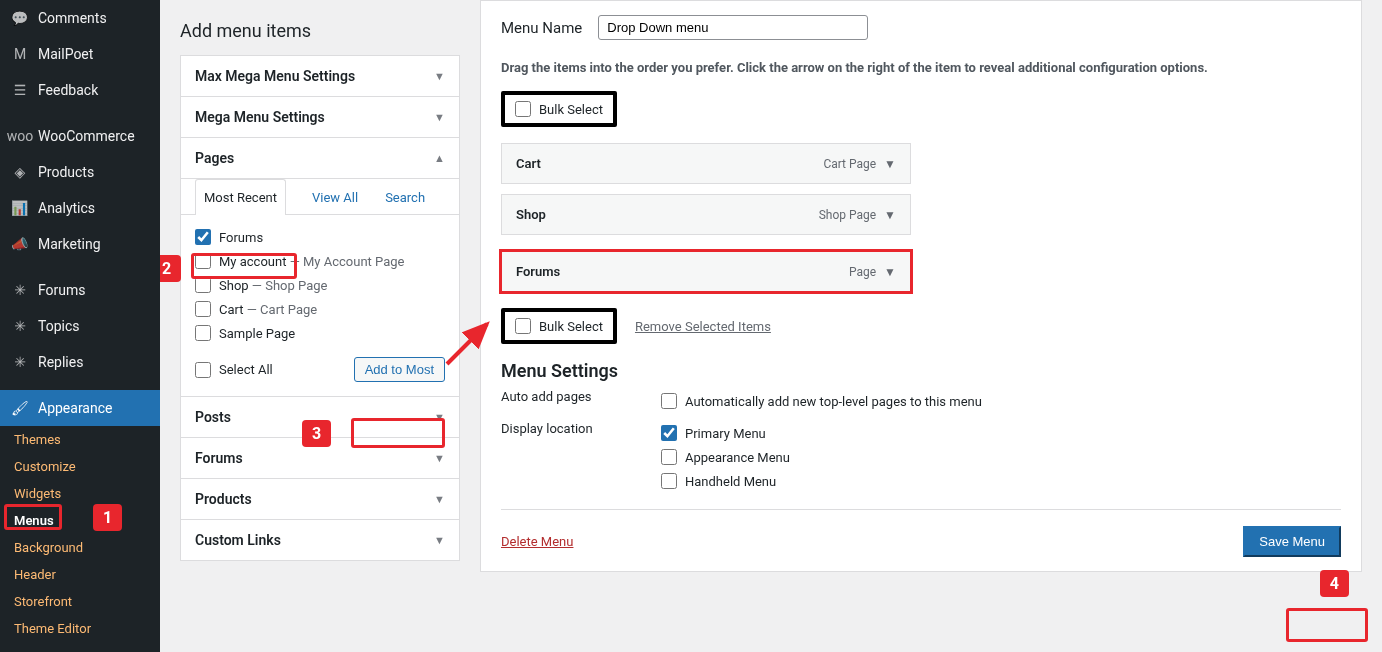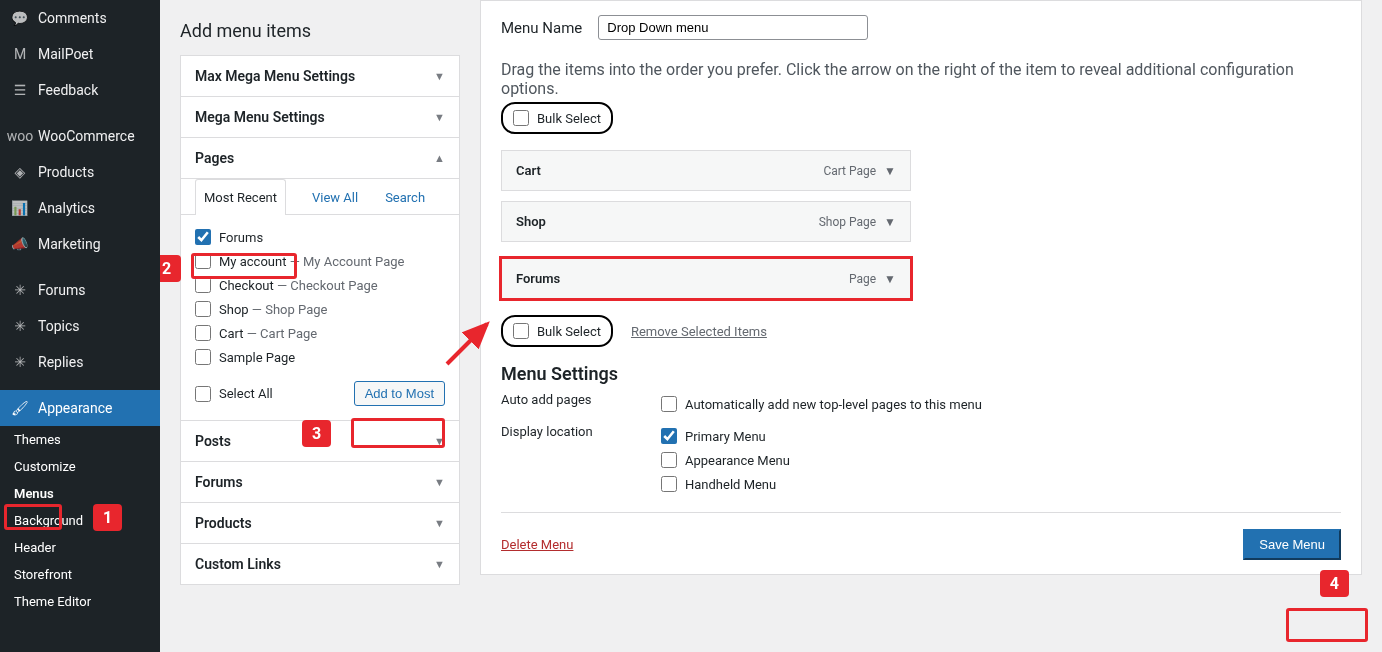--- a/index.html
+++ b/index.html
@@ -2,21 +2,21 @@
 <html><head>
 <meta charset="utf-8">
 <style>
 * { box-sizing: border-box; margin: 0; padding: 0; }
 body { font-family: -apple-system, BlinkMacSystemFont, "Segoe UI", Roboto, sans-serif; font-size: 13px; color: #1d2327; background: #f0f0f1; width: 1382px; height: 652px; overflow: hidden; display: flex; }
 .sidebar { width: 160px; background: #1d2327; color: #f0f0f1; flex-shrink: 0; height: 100%; overflow: hidden; }
 .sidebar-item { display: flex; align-items: center; padding: 8px 10px; color: #f0f0f1; cursor: pointer; font-size: 14px; }
 .sidebar-item.active { background: #2271b1; color: #fff; font-weight: 400; }
 .sidebar-item .icon { width: 20px; height: 20px; margin-right: 8px; display: flex; align-items: center; justify-content: center; opacity: 0.7; }
 .sidebar-item.active .icon { opacity: 1; }
-.sidebar-sub { padding: 6px 10px 6px 14px; color: #ffffff; cursor: pointer; font-size: 13px; }
+.sidebar-sub { padding: 6px 10px 6px 14px; color: #fdba74; cursor: pointer; font-size: 13px; }
 .sidebar-sub.active { color: #fff; font-weight: 600; }
 .content { flex: 1; padding: 0; overflow: auto; }
 .columns { display: flex; gap: 20px; padding: 0 20px 20px 20px; }
 .col-left { width: 280px; flex-shrink: 0; }
 .col-right { flex: 1; }
 h2 { font-size: 18px; font-weight: 400; margin: 20px 0 14px 0; color: #1d2327; }
 .panel { background: #fff; border: 1px solid #dcdcde; margin-bottom: 0; }
 .panel-head { padding: 12px 14px; font-weight: 600; font-size: 14px; display: flex; align-items: center; justify-content: space-between; cursor: pointer; border-top: 1px solid #dcdcde; }
 .panel:first-child .panel-head, .panel-head:first-child { border-top: none; }
 .panel-body { padding: 14px; border-top: 1px solid #dcdcde; }
@@ -26,22 +26,22 @@
 .check-row { display: flex; align-items: center; gap: 8px; padding: 4px 0; font-size: 13px; }
 .check-row input[type=checkbox] { width: 16px; height: 16px; }
 .sub-text { color: #646970; }
 .btn { border: 1px solid #2271b1; color: #2271b1; background: #f6f7f7; padding: 4px 10px; border-radius: 3px; cursor: pointer; font-size: 13px; }
 .btn-primary { background: #2271b1; color: #fff; border-color: #2271b1; padding: 6px 14px; font-size: 13px; }
 .select-all { display: flex; align-items: center; justify-content: space-between; padding-top: 12px; }
 .menu-box { background: #fff; border: 1px solid #dcdcde; padding: 14px 20px; }
 .menu-name-row { display: flex; align-items: center; gap: 16px; margin-bottom: 20px; }
 .menu-name-row label { font-size: 15px; }
 .menu-name-row input { border: 1px solid #8c8f94; padding: 4px 8px; width: 270px; font-size: 13px; border-radius: 3px; }
-.instr { color: #50575e; margin-bottom: 4px; font-size: 16px; }
-.bulk-btn { border: 2px solid #000000; padding: 6px 10px; display: inline-flex; align-items: center; gap: 8px; border-radius: 14px; background: #fff; margin-bottom: 16px; cursor: pointer; }
+.instr { color: #50575e; margin-bottom: 16px; font-size: 13px; font-weight: bold; }
+.bulk-btn { border: 4px solid #000000; padding: 6px 10px; display: inline-flex; align-items: center; gap: 8px; border-radius: 2px; background: #fff; margin-bottom: 16px; cursor: pointer; }
 .bulk-btn input { width: 16px; height: 16px; }
 .menu-item { background: #f6f7f7; border: 1px solid #dcdcde; padding: 12px 14px; display: flex; align-items: center; justify-content: space-between; width: 410px; margin-bottom: 10px; cursor: move; }
 .menu-item-title { font-weight: 600; font-size: 13px; }
 .menu-item-type { color: #646970; font-size: 12px; display: flex; align-items: center; gap: 8px; }
 .menu-settings-row { display: flex; align-items: flex-start; gap: 40px; font-size: 13px; margin: 8px 0; }
 .menu-settings-label { width: 120px; color: #1d2327; }
 .action-link { color: #b32d2e; text-decoration: underline; cursor: pointer; font-size: 13px; }
 .action-link-gray { color: #646970; text-decoration: underline; cursor: pointer; font-size: 13px; }
 .bottom-row { display: flex; justify-content: space-between; align-items: center; border-top: 1px solid #dcdcde; padding-top: 16px; margin-top: 16px; }
 .caret { color: #787c82; font-size: 11px; }
@@ -98,20 +98,21 @@
         <span>Replies</span>
       </div>
       <div class="sidebar-item active" style="margin-top: 10px;">
         <span class="icon">🖌</span>
         <span>Appearance</span>
       </div>
     </div>
   <div id="sidebar-sub">
       <div class="sidebar-sub">Themes</div>
       <div class="sidebar-sub">Customize</div>
+      <div class="sidebar-sub">Widgets</div>
       <div class="sidebar-sub active">Menus</div>
       <div class="sidebar-sub">Background</div>
       <div class="sidebar-sub">Header</div>
       <div class="sidebar-sub">Storefront</div>
       <div class="sidebar-sub">Theme Editor</div>
     </div>
 </div>
 
 <div class="content" style="position:relative;">
 
@@ -139,24 +140,20 @@
             <div class="tab">Search</div>
           </div>
           <div id="pages-list" style="position:relative;">
               <label class="check-row">
                 <input type="checkbox" checked="" class="highlight-checked" style="">
                 <span>Forums<span class="sub-text"></span></span>
               </label>
               <label class="check-row">
                 <input type="checkbox" class="highlight-checked" style="">
                 <span>My account<span class="sub-text"> — My Account Page</span></span>
-              </label>
-              <label class="check-row">
-                <input type="checkbox" class="highlight-checked" style="">
-                <span>Checkout<span class="sub-text"> — Checkout Page</span></span>
               </label>
               <label class="check-row">
                 <input type="checkbox" class="highlight-checked" style="">
                 <span>Shop<span class="sub-text"> — Shop Page</span></span>
               </label>
               <label class="check-row">
                 <input type="checkbox" class="highlight-checked" style="">
                 <span>Cart<span class="sub-text"> — Cart Page</span></span>
               </label>
               <label class="check-row">

